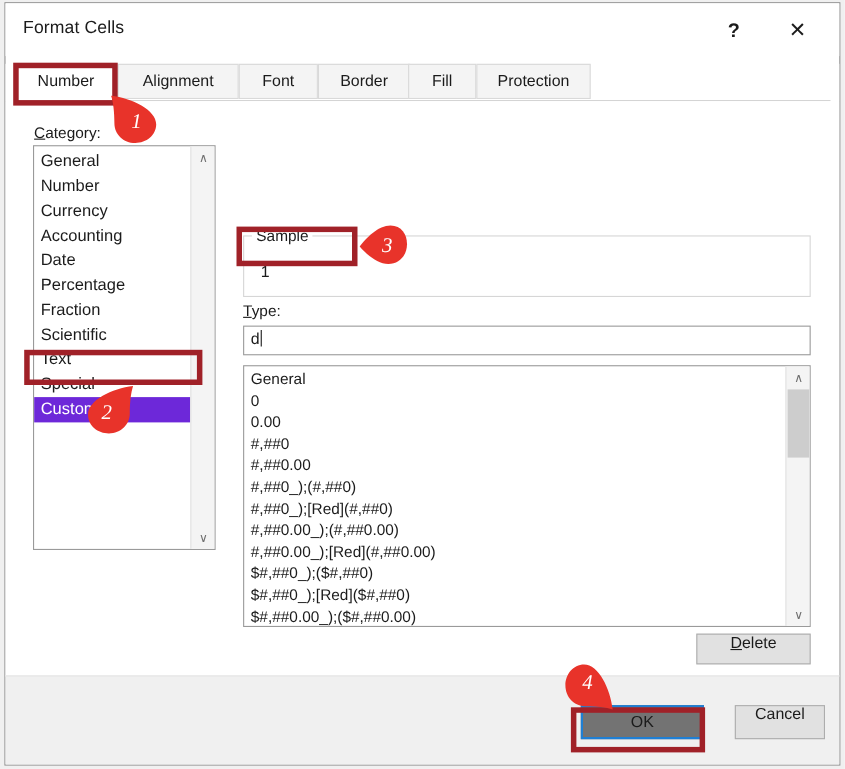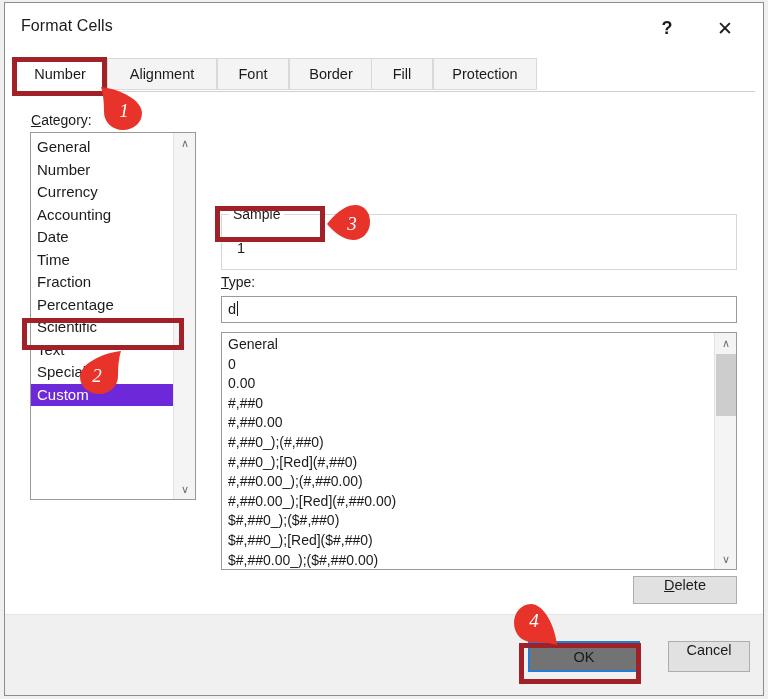--- a/index.html
+++ b/index.html
@@ -393,23 +393,22 @@
 
       <div class="field-label" style="left:26px; top:20px;"><u>C</u>ategory:</div>
 
       <div class="cat-box" style="top:40px;">
         <div class="cat-list">
           <div class="cat-item">General</div>
           <div class="cat-item">Number</div>
           <div class="cat-item">Currency</div>
           <div class="cat-item">Accounting</div>
           <div class="cat-item">Date</div>
-          <div class="cat-item">Time</div>
+          <div class="cat-item">Percentage</div>
           <div class="cat-item">Fraction</div>
-          <div class="cat-item">Percentage</div>
           <div class="cat-item">Scientific</div>
           <div class="cat-item">Text</div>
           <div class="cat-item">Special</div>
           <div class="cat-item selected">Custom</div>
         </div>
         <div class="vscroll">
           <div class="arrow up">∧</div>
           <div class="arrow down">∨</div>
         </div>
       </div>

